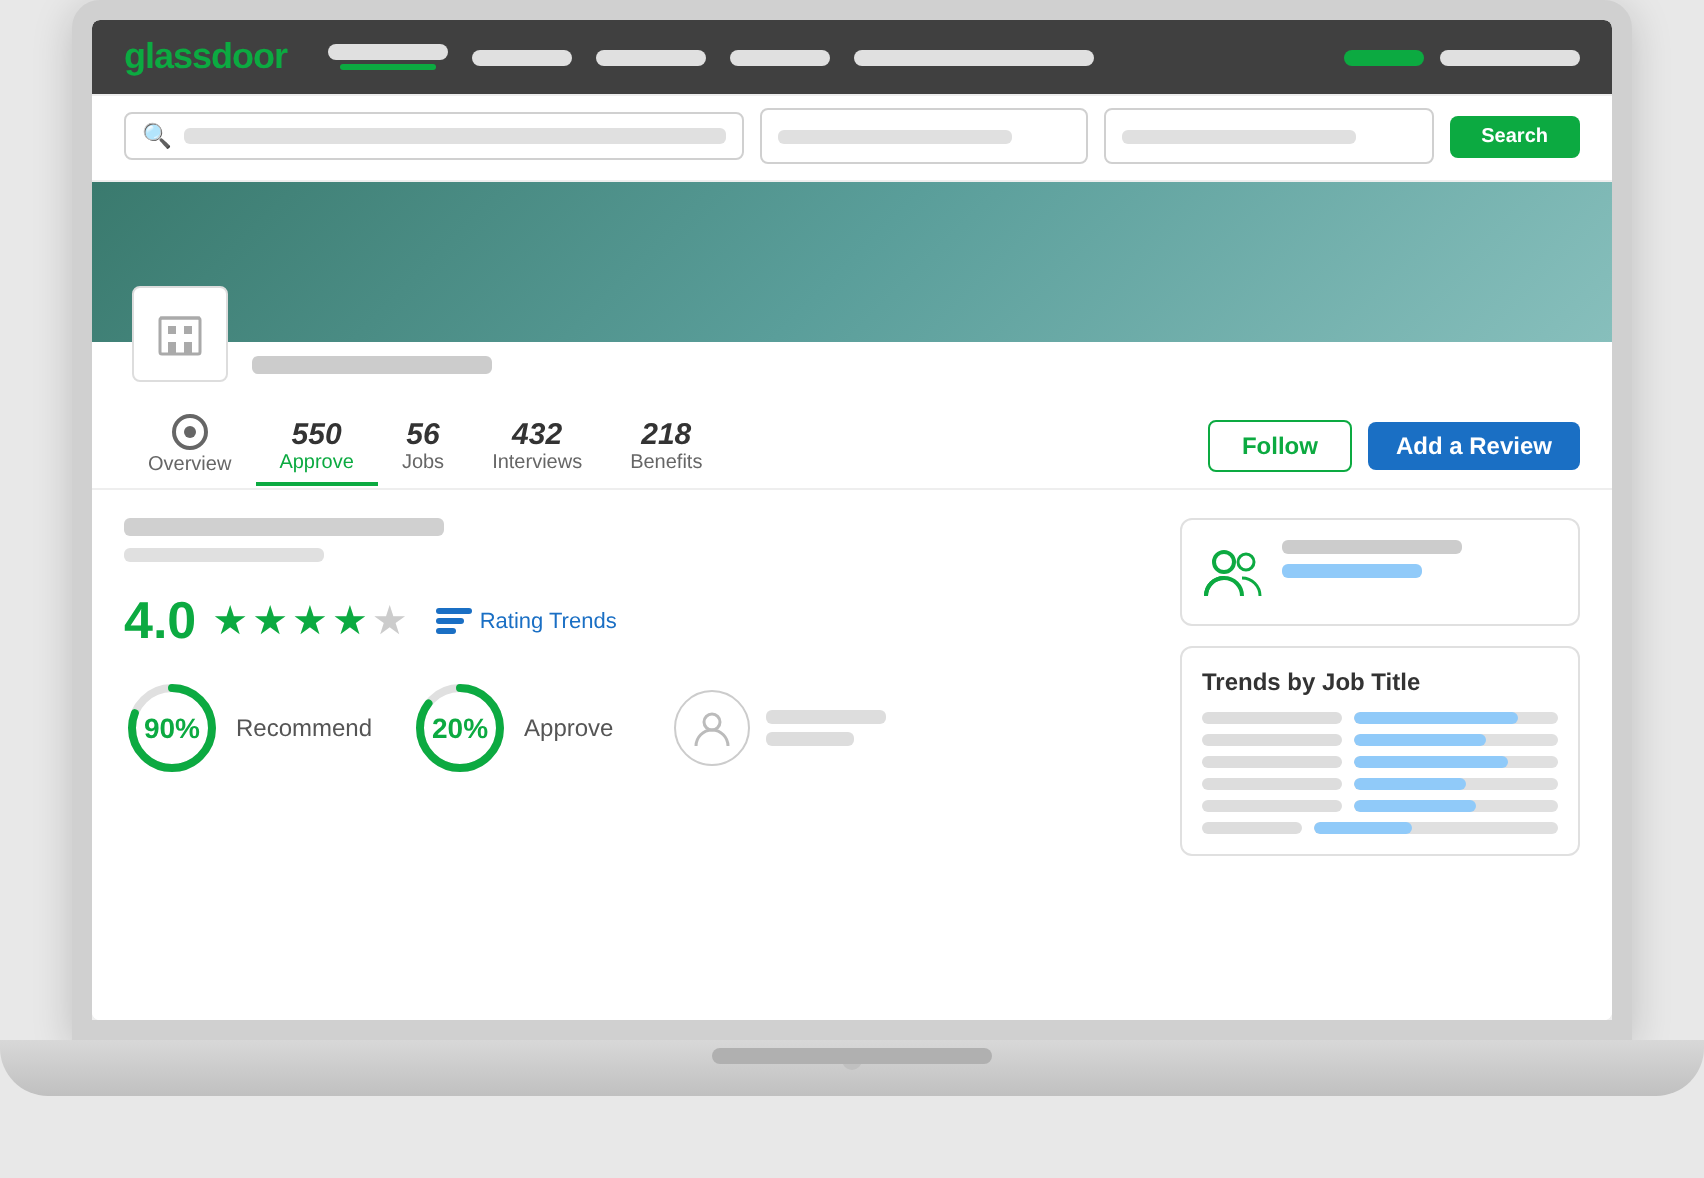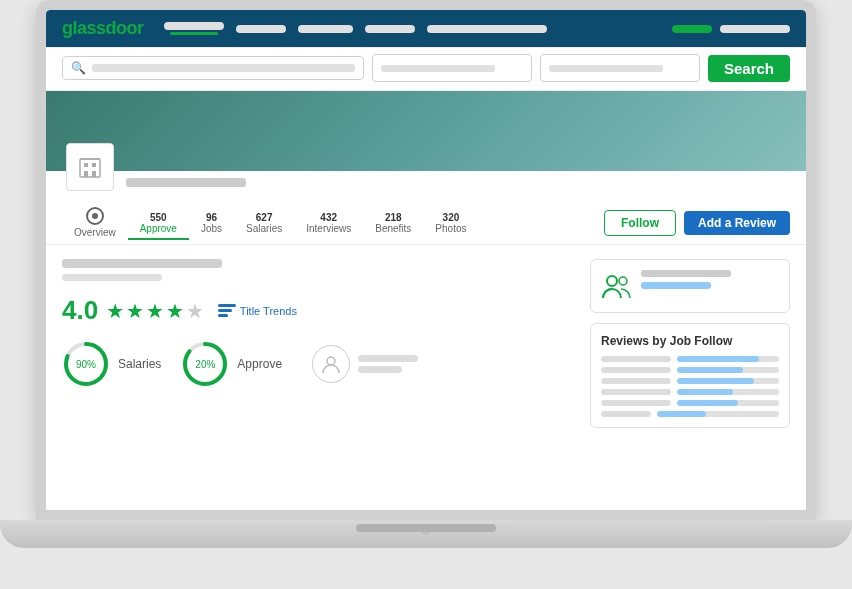--- a/index.html
+++ b/index.html
@@ -73,21 +73,21 @@
     
     .screen-content {
       width: 100%;
       height: 100%;
       background: #fff;
       overflow: hidden;
     }
 
     
     .nav-bar {
-      background: #0c4a6e;
+      background: #404040;
       padding: 8px 16px;
       display: flex;
       align-items: center;
       gap: 12px;
       border-bottom: 1px solid #eee;
     }
 
     .logo {
       color: #0caa41;
       font-size: 18px;
@@ -164,21 +164,21 @@
       border-radius: 3px;
       width: 80%;
     }
 
     .search-btn {
       background: #0caa41;
       color: #fff;
       border: none;
       border-radius: 4px;
       padding: 5px 16px;
-      font-size: 15px;
+      font-size: 10px;
       font-weight: 600;
       cursor: pointer;
       white-space: nowrap;
     }
 
     
     .company-banner {
       width: 100%;
       height: 80px;
       background: linear-gradient(135deg, #3a7a6e 0%, #5a9e9a 50%, #87bfbc 100%);
@@ -242,23 +242,24 @@
       content: '';
       position: absolute;
       bottom: 0;
       left: 0;
       right: 0;
       height: 2px;
       background: #0caa41;
     }
 
     .tab-count {
-      font-size: 10px;
+      font-size: 15px;
       font-weight: 700;
       color: #333;
+      font-style: italic;
     }
 
     .tab-label {
       font-size: 10px;
       color: #666;
     }
 
     .overview-icon {
       width: 18px;
       height: 18px;
@@ -415,22 +416,22 @@
 
     .circle-progress svg {
       transform: rotate(-90deg);
     }
 
     .circle-label {
       position: absolute;
       top: 50%;
       left: 50%;
       transform: translate(-50%, -50%);
-      font-size: 10px;
-      font-weight: 400;
+      font-size: 14px;
+      font-weight: 700;
       color: #0caa41;
     }
 
     .metric-text {
       font-size: 12px;
       color: #555;
       font-weight: 500;
     }
 
     .user-profile-placeholder {
@@ -593,38 +594,30 @@
         <div class="company-tabs">
           <div class="tab-item">
             <div class="overview-icon"></div>
             <span class="tab-label">Overview</span>
           </div>
           <div class="tab-item active">
             <span class="tab-count">550</span>
             <span class="tab-label">Approve</span>
           </div>
           <div class="tab-item">
-            <span class="tab-count">96</span>
+            <span class="tab-count">56</span>
             <span class="tab-label">Jobs</span>
-          </div>
-          <div class="tab-item">
-            <span class="tab-count">627</span>
-            <span class="tab-label">Salaries</span>
           </div>
           <div class="tab-item">
             <span class="tab-count">432</span>
             <span class="tab-label">Interviews</span>
           </div>
           <div class="tab-item">
             <span class="tab-count">218</span>
             <span class="tab-label">Benefits</span>
-          </div>
-          <div class="tab-item">
-            <span class="tab-count">320</span>
-            <span class="tab-label">Photos</span>
           </div>
           <div class="tab-actions">
             <button class="follow-btn">Follow</button>
             <button class="add-review-btn">Add a Review</button>
           </div>
         </div>
 
         <div class="main-content">
 
           <div class="left-panel">
@@ -639,34 +632,34 @@
                 <span class="star filled">★</span>
                 <span class="star filled">★</span>
                 <span class="star empty">★</span>
               </div>
               <div class="trend-icon">
                 <div class="trend-lines">
                   <div class="trend-line" style="width:18px;"></div>
                   <div class="trend-line" style="width:14px;"></div>
                   <div class="trend-line" style="width:10px;"></div>
                 </div>
-                <span class="trend-label">Title Trends</span>
+                <span class="trend-label">Rating Trends</span>
               </div>
             </div>
 
             <div class="metrics-row">
               <div class="metric-item">
                 <div class="circle-progress">
                   <svg width="48" height="48" viewBox="0 0 48 48">
                     <circle cx="24" cy="24" r="20" fill="none" stroke="#e0e0e0" stroke-width="4"></circle>
                     <circle cx="24" cy="24" r="20" fill="none" stroke="#0caa41" stroke-width="4" stroke-dasharray="113" stroke-dashoffset="11.3" stroke-linecap="round"></circle>
                   </svg>
                   <span class="circle-label">90%</span>
                 </div>
-                <span class="metric-text">Salaries</span>
+                <span class="metric-text">Recommend</span>
               </div>
 
               <div class="metric-item">
                 <div class="circle-progress">
                   <svg width="48" height="48" viewBox="0 0 48 48">
                     <circle cx="24" cy="24" r="20" fill="none" stroke="#e0e0e0" stroke-width="4"></circle>
                     <circle cx="24" cy="24" r="20" fill="none" stroke="#0caa41" stroke-width="4" stroke-dasharray="113" stroke-dashoffset="5.65" stroke-linecap="round"></circle>
                   </svg>
                   <span class="circle-label">20%</span>
                 </div>
@@ -698,21 +691,21 @@
                 <path d="M20 19c5 0 9 4 9 9" stroke="#0caa41" stroke-width="1.5" fill="none"></path>
                 <path d="M2 28c0-5 4-9 9-9s9 4 9 9" stroke="#0caa41" stroke-width="2" fill="none"></path>
               </svg>
               <div class="followers-info">
                 <div class="followers-line" style="width:90px; background:#ccc;"></div>
                 <div class="followers-line" style="width:70px; background:#90caf9;"></div>
               </div>
             </div>
 
             <div class="right-card reviews-by-job-card">
-              <div class="card-title">Reviews by Job Follow</div>
+              <div class="card-title">Trends by Job Title</div>
               <div class="job-review-bars">
                 <div class="job-bar-row">
                   <div class="job-label"></div>
                   <div class="job-bar-bg">
                     <div class="job-bar-fill" style="width:80%;"></div>
                   </div>
                 </div>
                 <div class="job-bar-row">
                   <div class="job-label"></div>
                   <div class="job-bar-bg">

